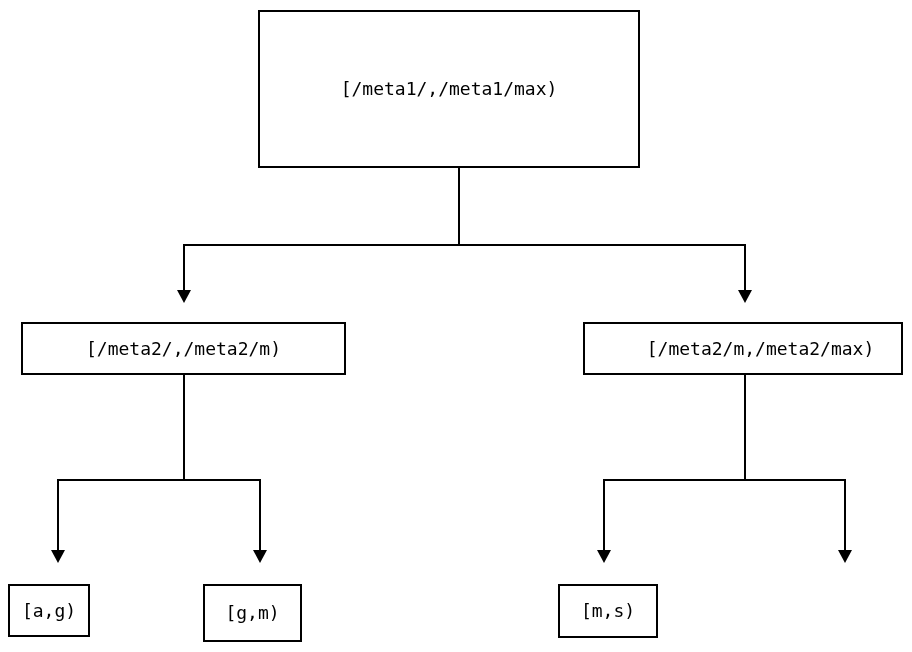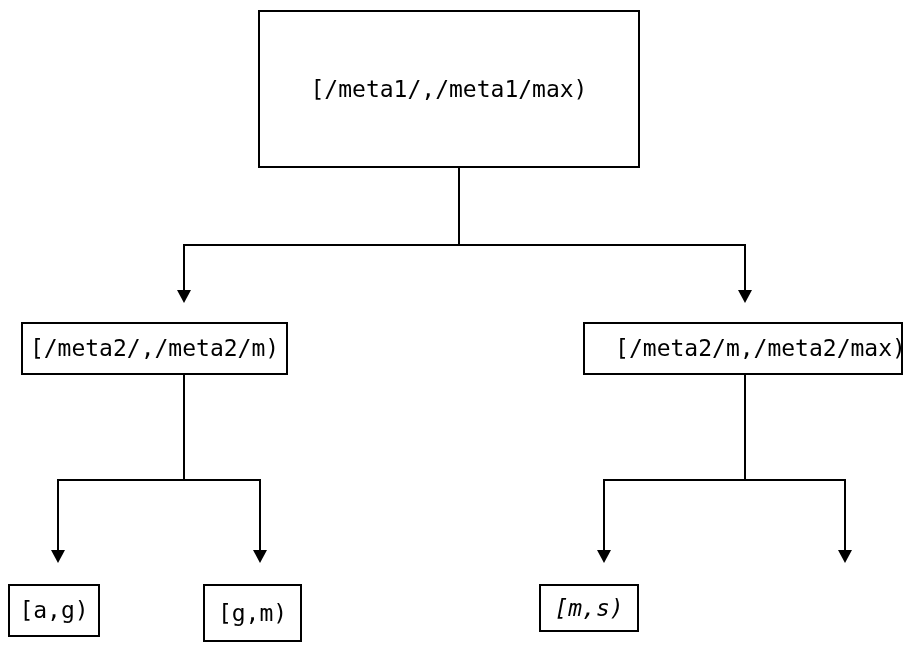--- a/index.html
+++ b/index.html
@@ -18,32 +18,32 @@
   .node {
     position: absolute;
     box-sizing: border-box;
     border: 2px solid #000000;
     background: #ffffff;
     display: flex;
     align-items: center;
     justify-content: center;
     color: #000000;
     font-family: "DejaVu Sans Mono", "Liberation Mono", monospace;
-    font-size: 23px;
+    font-size: 18px;
     line-height: 1;
     letter-spacing: 0px;
     white-space: nowrap;
   }
   
   #node-root   { left: 258px; top: 10px;  width: 382px; height: 158px; }
-  #node-l2a    { left: 21px;  top: 322px; width: 267px; height: 53px;  }
+  #node-l2a    { left: 21px;  top: 322px; width: 325px; height: 53px;  }
   #node-l2b    { left: 583px; top: 322px; width: 320px; height: 53px; padding-left: 35px;  }
-  #node-leaf1  { left: 8px;   top: 584px; width: 92px; height: 53px;  }
+  #node-leaf1  { left: 8px;   top: 584px; width: 82px; height: 53px;  }
   #node-leaf2  { left: 203px; top: 584px; width: 99px;  height: 58px;  }
-  #node-leaf3  { left: 539px; top: 584px; width: 100px; height: 48px; font-style: italic;  }
+  #node-leaf3  { left: 558px; top: 584px; width: 100px; height: 54px;  }
   #node-leaf4  { left: 778px; top: 584px; width: 125px; height: 53px;  }
 
   
   .vline {
     position: absolute;
     width: 2px;
     background: #000000;
   }
   .hline {
     position: absolute;

